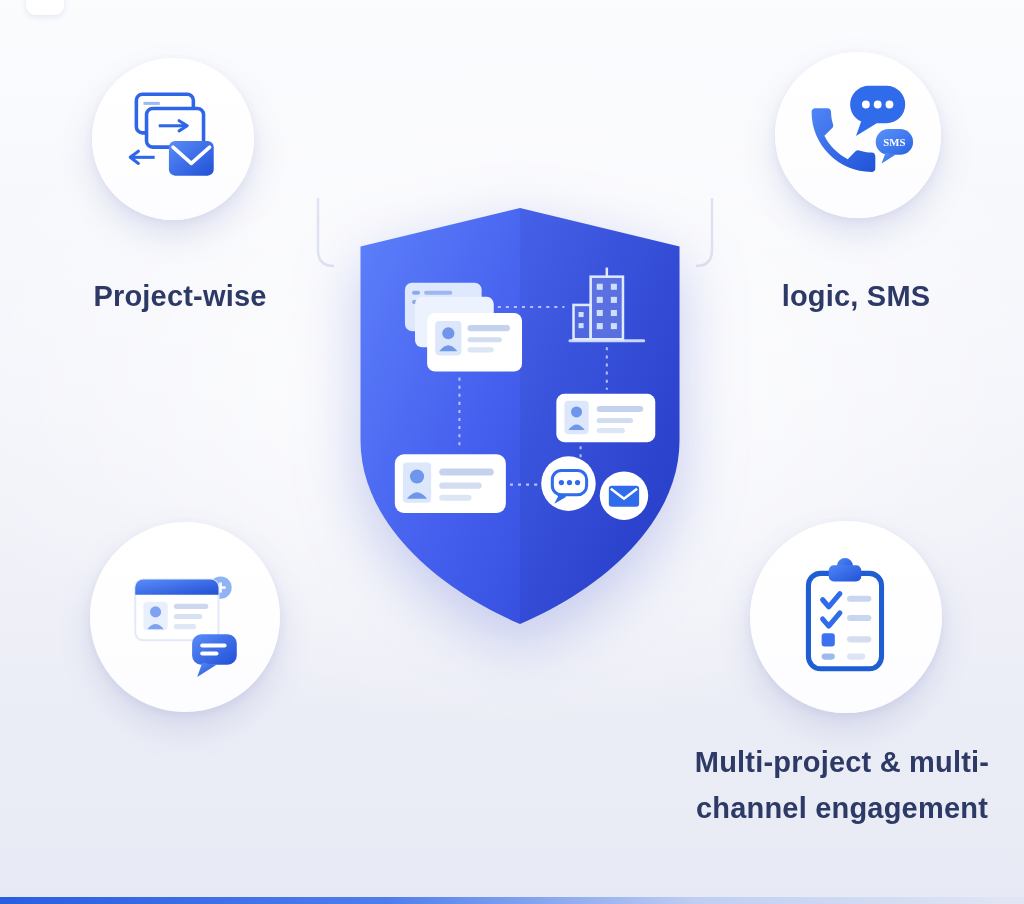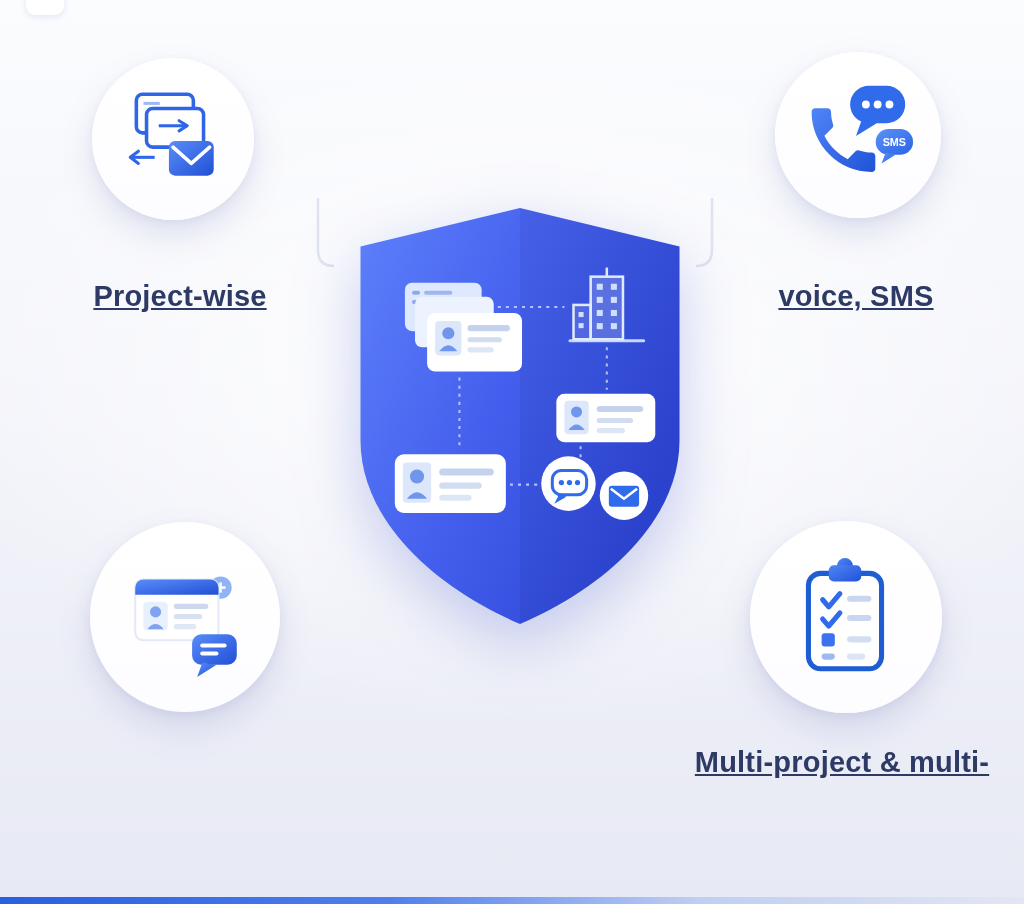--- a/index.html
+++ b/index.html
@@ -21,27 +21,27 @@
 
   .connectors { position:absolute; left:0; top:0; width:1024px; height:904px; }
 
   .circle-badge {
     position:absolute; background:linear-gradient(180deg,#ffffff 0%, #fdfdff 100%);
     border-radius:50%;
     box-shadow:0 16px 32px rgba(96,108,180,0.17), 0 3px 9px rgba(96,108,180,0.09);
     display:flex; align-items:center; justify-content:center;
   }
   .badge-tl { left:92px;  top:58px;  width:162px; height:162px; }
-  .badge-tr { left:775px; top:52px;  width:166px; height:166px; }
+  .badge-tr { left:775px; top:52px;  width:166px; height:166px;font-family:Liberation Serif, serif; }
   .badge-bl { left:90px;  top:522px; width:190px; height:190px; }
   .badge-br { left:750px; top:521px; width:192px; height:192px; }
 
   .feature-label {
     position:absolute; text-align:center; color:#2e3a66;
-    font-size:29px; font-weight:600; line-height:1.58; letter-spacing:0.2px;text-decoration:underline;
+    font-size:29px; font-weight:600; line-height:1.58; letter-spacing:0.2px;
   }
   .label-tl { left:10px;  top:274px; width:340px; }
   .label-tr { left:698px; top:274px; width:316px; }
   .label-bl { left:5px;   top:740px; width:360px; }
   .label-br { left:660px; top:740px; width:364px;text-align:center; }
 
   .shield-wrap {
     position:absolute; left:348px; top:206px; width:344px; height:424px;
     filter:drop-shadow(0 20px 32px rgba(58,80,200,0.28));
   }
@@ -262,25 +262,26 @@
         <rect x="66" y="101" width="18" height="6" rx="3" fill="#dde4f3"></rect>
       </g>
     </svg>
   </div>
 
   <div class="feature-label label-tl">
     <div>Project-wise</div>
   </div>
 
   <div class="feature-label label-tr">
-    <div>voice, SMS</div>
+    <div>logic, SMS</div>
   </div>
 
   <div class="feature-label label-bl">
   </div>
 
   <div class="feature-label label-br">
     <div>Multi-project &amp; multi-</div>
+    <div>channel engagement</div>
   </div>
 
   <div class="bottom-bar"></div>
 
 </div>
 
 </body></html>

